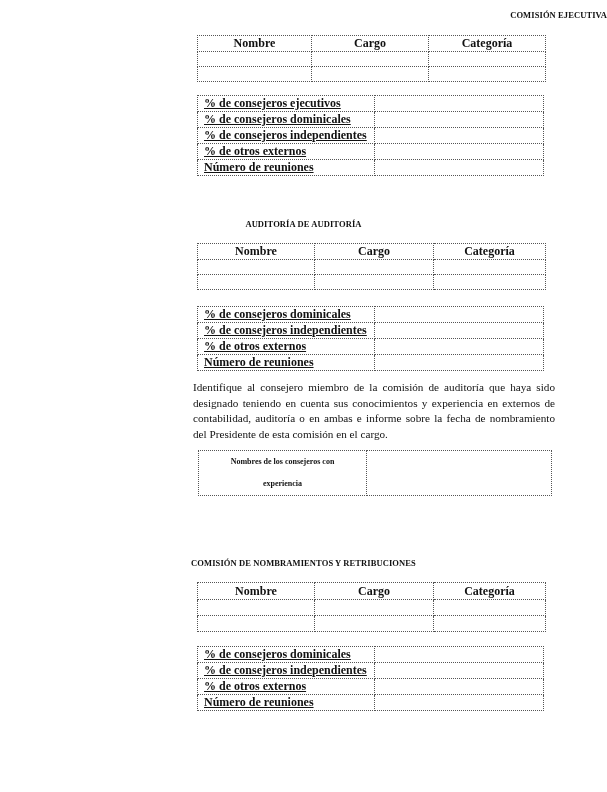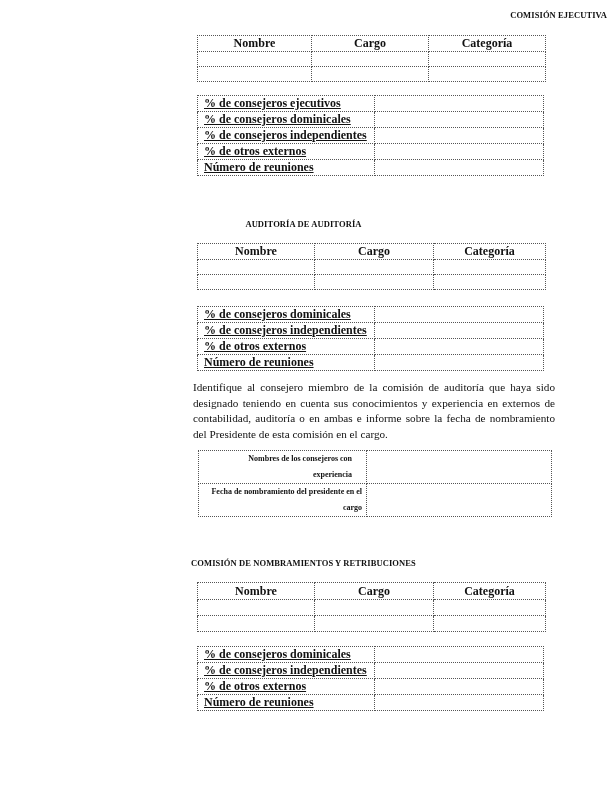--- a/index.html
+++ b/index.html
@@ -5,21 +5,21 @@
   html, body { margin:0; padding:0; background:#ffffff; }
   body { width:607px; height:792px; position:relative; overflow:hidden;
          font-family:"Liberation Serif","DejaVu Serif",serif; color:#111; }
   .title { position:absolute; left:0; width:607px; text-align:center;
            font-weight:bold; font-size:8.5px; letter-spacing:0.1px; }
   table { position:absolute; border-collapse:collapse; table-layout:fixed; }
   td, th { border:1px dotted #555; padding:0; font-size:12px; font-weight:bold;
            overflow:hidden; white-space:nowrap; }
   th { text-align:center; font-weight:bold; }
   .stats td.label { padding-left:6px; text-align:left;text-decoration:underline; }
-  .exp td { text-align:right; white-space:normal; line-height:16px; font-size:8px; }
+  .exp td { text-align:center; white-space:normal; line-height:22px; font-size:8px; }
   .para { position:absolute; left:193px; top:380px; width:362px;
           font-size:11.2px; line-height:15.5px; text-align:justify; color:#111; }
 </style>
 </head>
 <body>
 
 <div class="title" style="top:10px;text-align:right;">COMISIÓN EJECUTIVA</div>
 
 <table style="left:197px; top:35px; width:348px;">
   <colgroup>
@@ -132,24 +132,20 @@
 <table class="exp" style="left:198px; top:450px; width:353px;">
   <colgroup>
       <col style="width:168px">
       <col style="width:185px">
     </colgroup>
   <tbody>
       <tr style="height:30px;">
     <td style="padding:0 14px;">Nombres de los consejeros con experiencia</td>
     <td></td>
   </tr>
-  <tr style="height:30px;">
-    <td style="padding:0 4px;">Fecha de nombramiento del presidente en el cargo</td>
-    <td></td>
-  </tr>
 </tbody>
   </table>
 
 <div class="title" style="top:558px;">COMISIÓN DE NOMBRAMIENTOS Y RETRIBUCIONES</div>
 
 <table style="left:197px; top:582px; width:348px;">
   <colgroup>
       <col style="width:117px">
       <col style="width:119px">
       <col style="width:112px">

